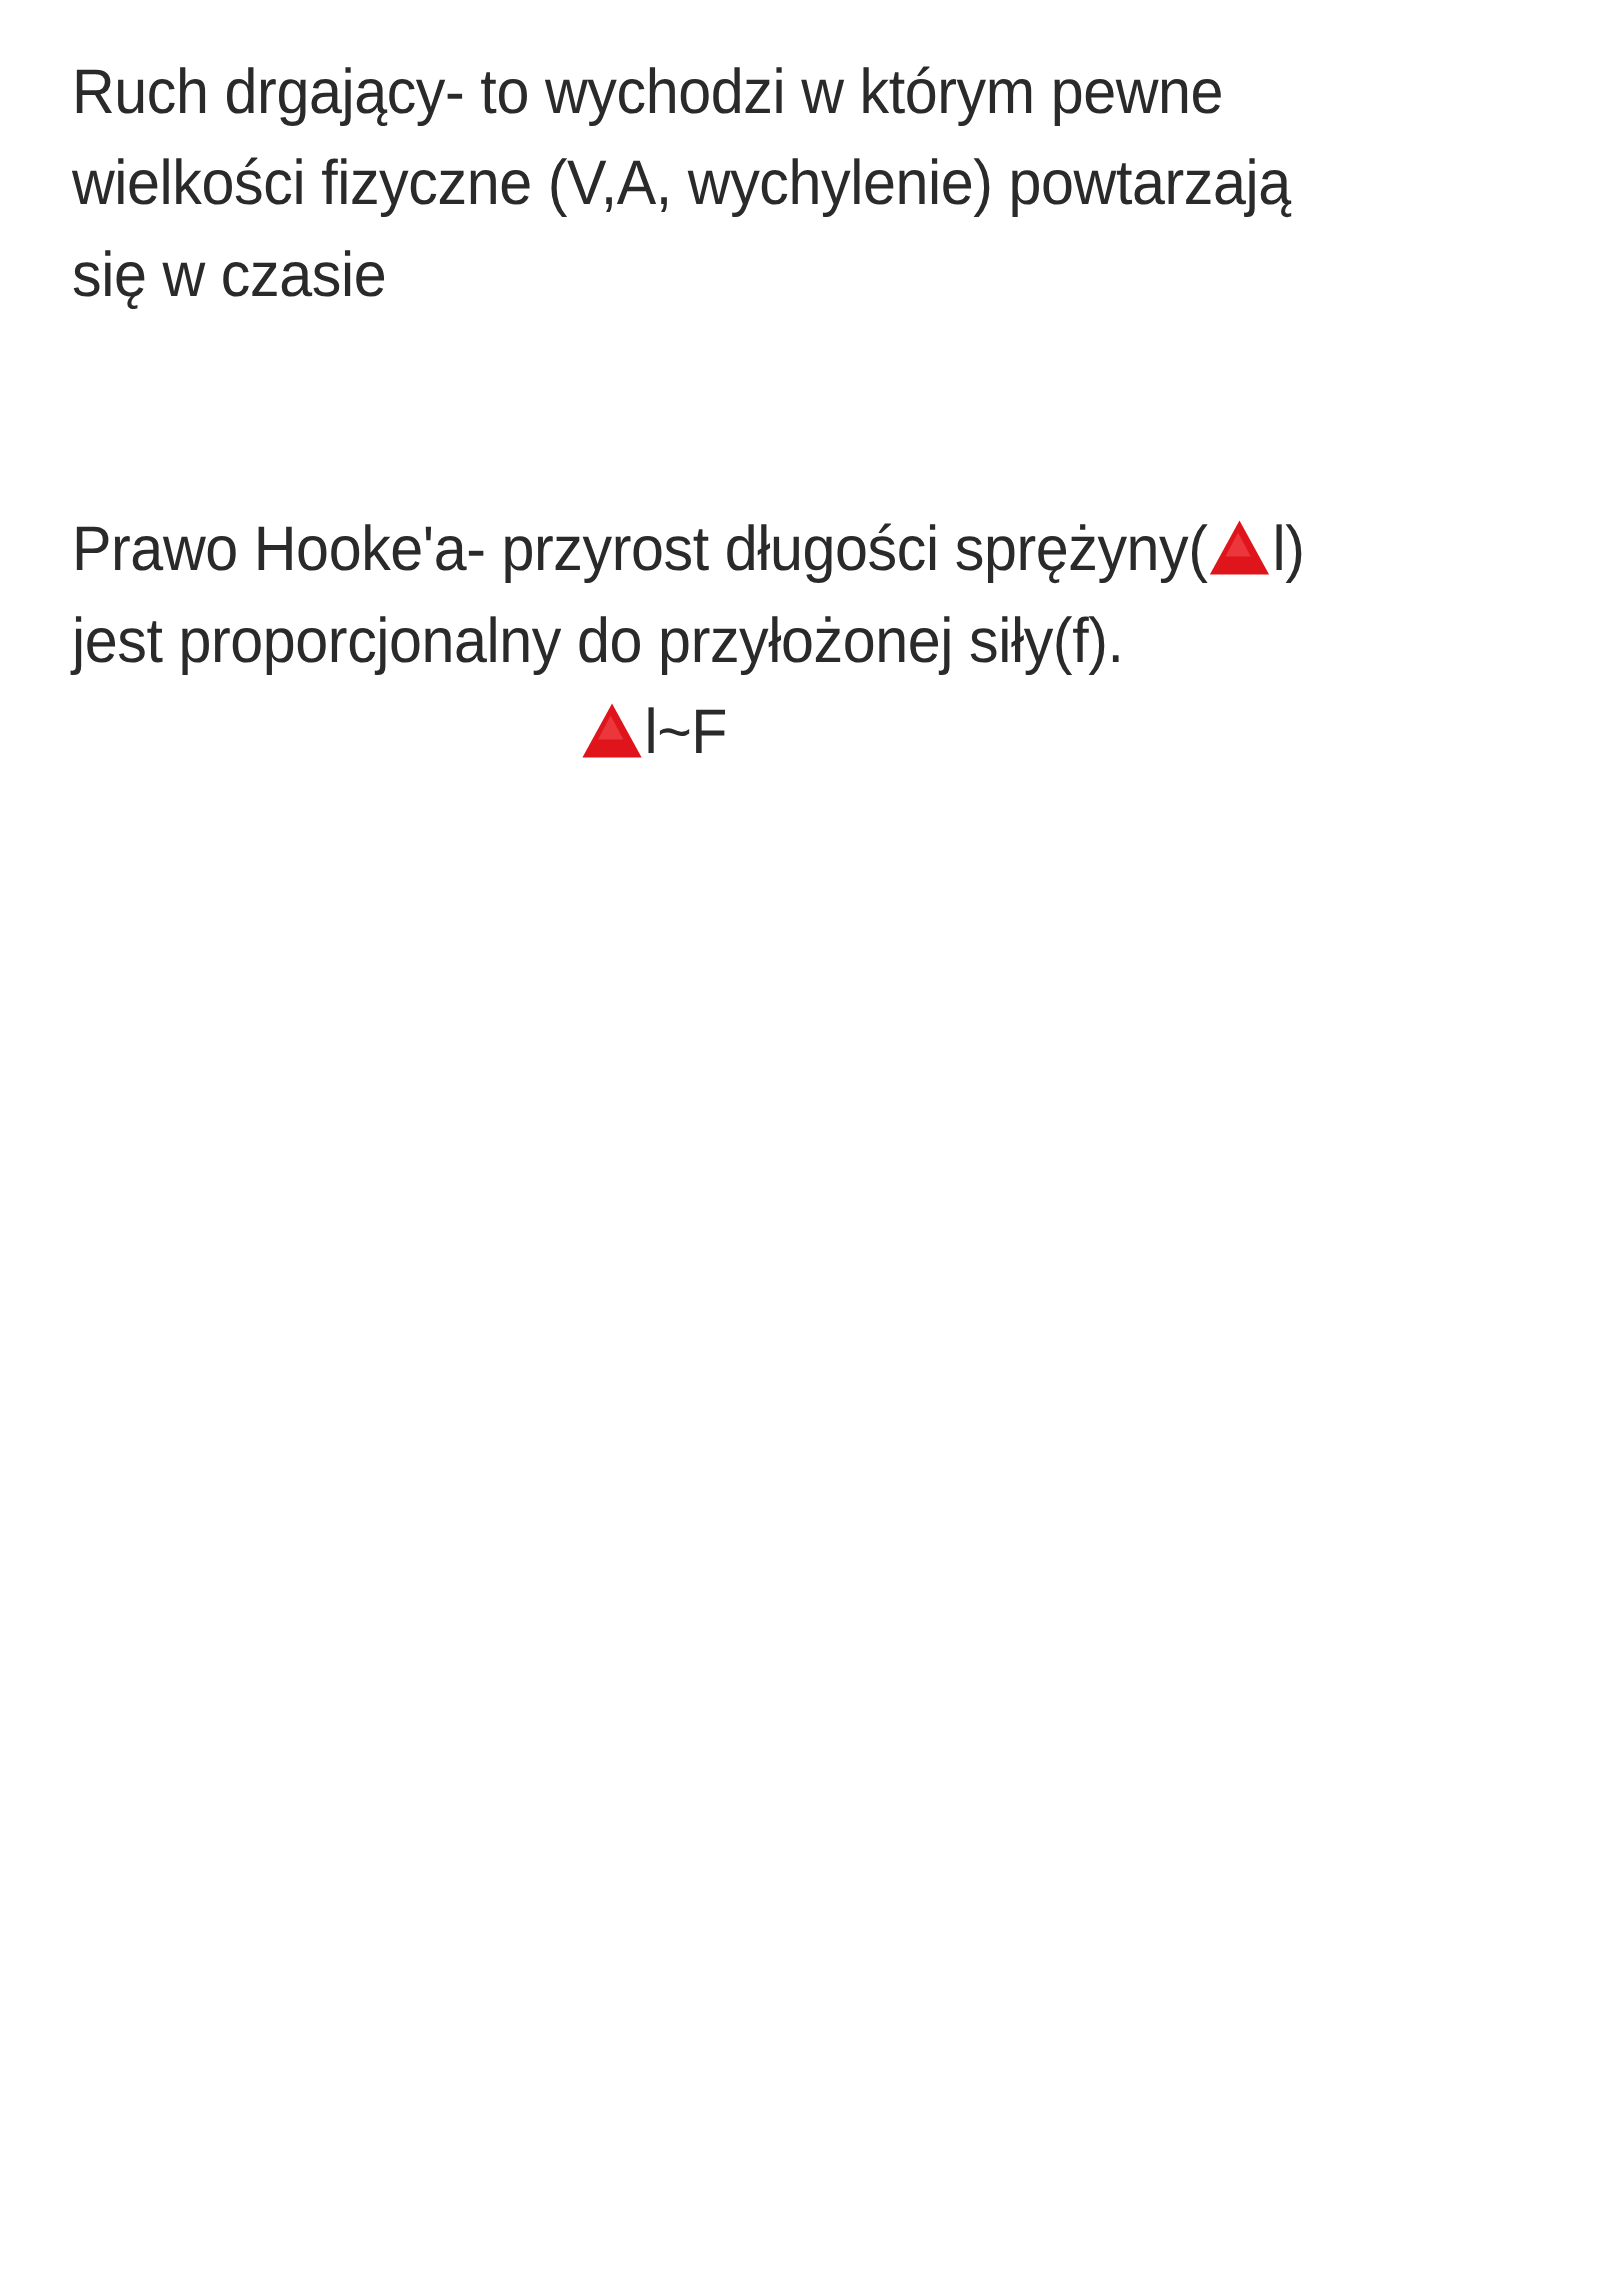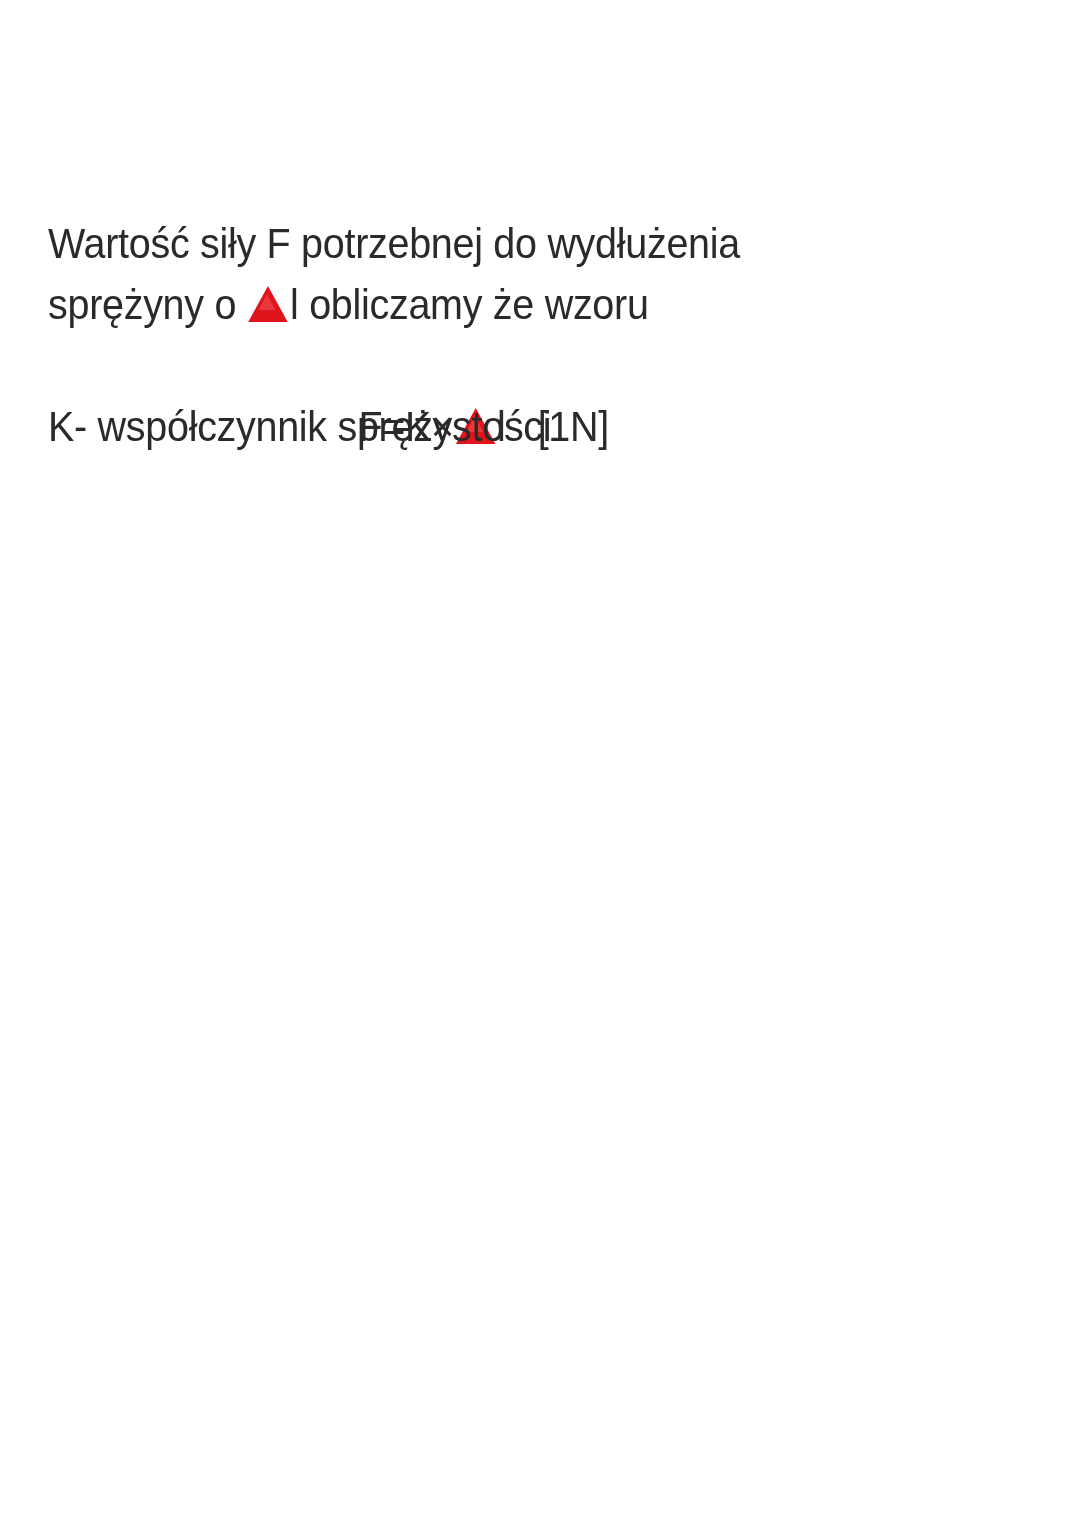--- a/index.html
+++ b/index.html
@@ -54,33 +54,37 @@
     border-left: 9px solid transparent;
     border-right: 9px solid transparent;
     border-bottom: 16px solid rgba(255,120,120,0.35);
   }
 </style>
 </head>
 <body>
 
 <div class="note">
 
-
-  <div class="gap"></div>
-
+  <div>
+    <div class="line">Ruch drgający- to wychodzi w którym pewne</div>
+    <div class="line">wielkości fizyczne (V,A, wychylenie) powtarzają</div>
+    <div class="line">się w czasie</div>
+  </div>
 
   <div class="gap"></div>
 
 
   <div class="gap"></div>
 
   <div>
-    <div class="line">Wartość siły F potrzebnej do wydłużenia</div>
     <div class="line">
-      <span>sprężyny o </span><span class="tri"></span><span>l obliczamy że wzoru</span>
+      <span>Prawo Hooke'a- przyrost długości sprężyny(</span><span class="tri"></span><span>l)</span>
     </div>
-    <div class="line" style="padding-left:262px; white-space:pre;">
-      <span>F=K×</span><span class="tri"></span><span style="white-space:pre;">l   [1N]</span>
+    <div class="line">jest proporcjonalny do przyłożonej siły(f).</div>
+    <div class="line" style="padding-left:360px;">
+      <span class="tri"></span><span>l~F</span>
     </div>
-    <div class="line">K- współczynnik sprężystości</div>
   </div>
+
+  <div class="gap"></div>
+
 
 </div>
 
 </body></html>

